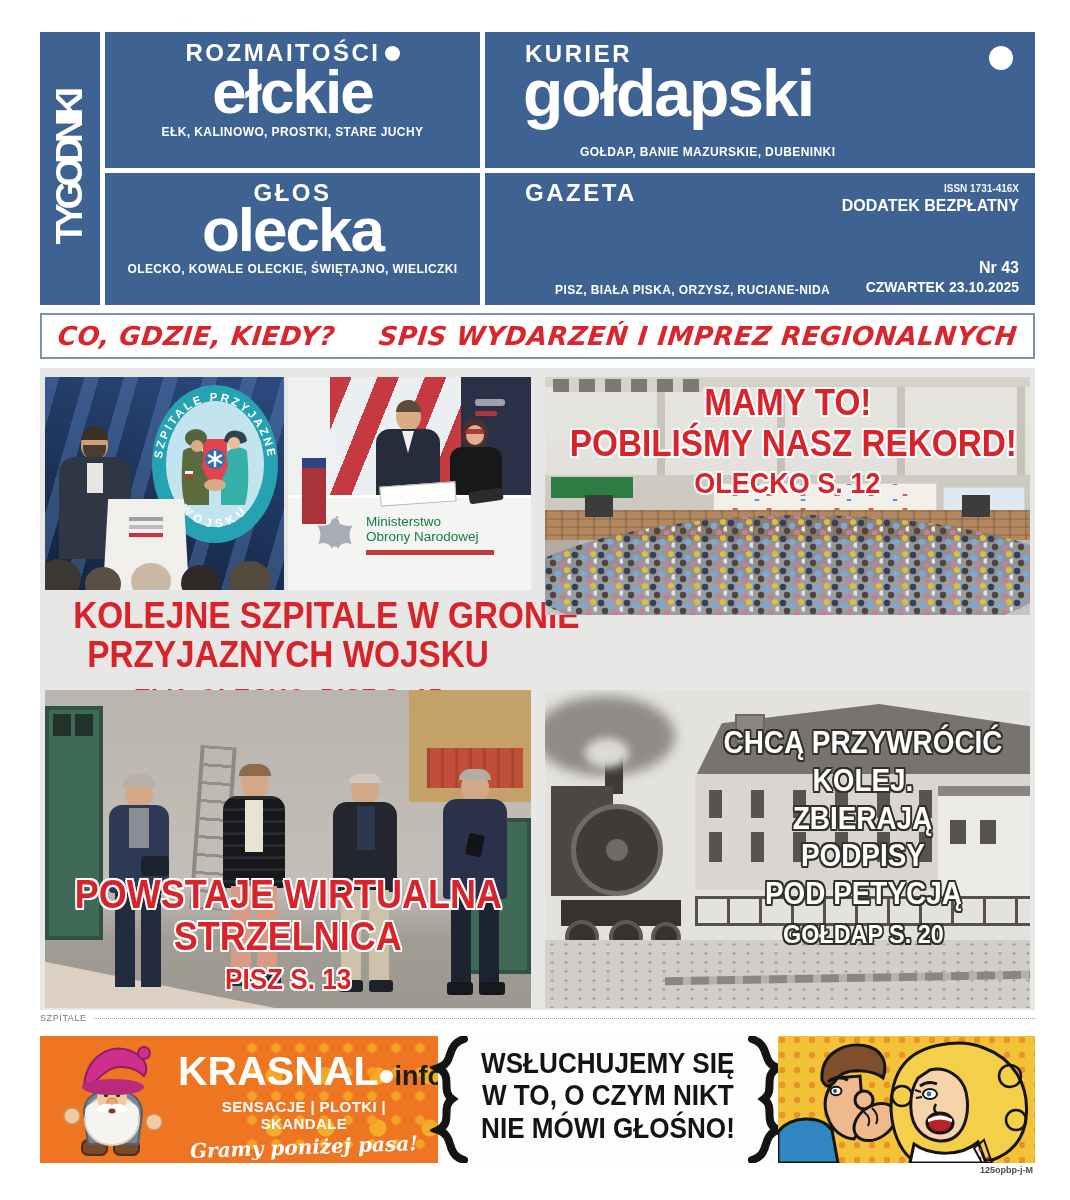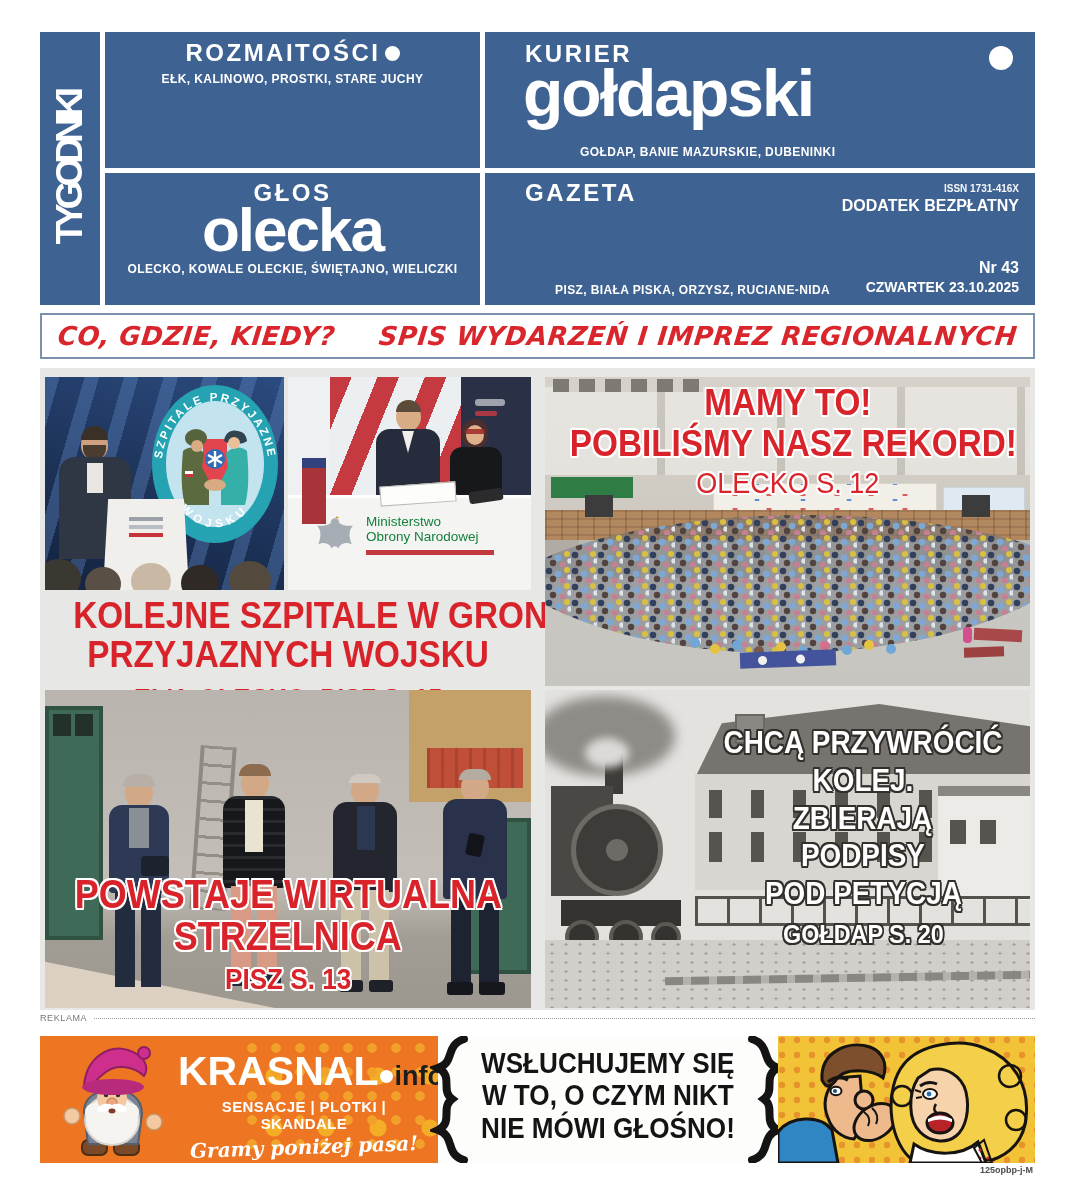--- a/index.html
+++ b/index.html
@@ -45,21 +45,21 @@
       1.6px 1.6px 0 #fff,-1.6px 1.6px 0 #fff,1.6px -1.6px 0 #fff,-1.6px -1.6px 0 #fff;}
   .oD{color:#fff;text-shadow:2px 0 0 #332f2b,-2px 0 0 #332f2b,0 2px 0 #332f2b,0 -2px 0 #332f2b,
       1.6px 1.6px 0 #332f2b,-1.6px 1.6px 0 #332f2b,1.6px -1.6px 0 #332f2b,-1.6px -1.6px 0 #332f2b;}
 
   
   .photoPodium{left:5px;top:9px;width:239px;height:213px;
      background:
        repeating-linear-gradient(106deg,rgba(95,135,195,.38) 0 14px,rgba(0,0,0,0) 14px 38px),
        linear-gradient(200deg,#2b4b7f 0%,#1c3156 60%,#14233f 100%);}
   .photoSigning{left:248px;top:9px;width:243px;height:213px;background:#e3e4e8;}
-  .photoGym{left:505px;top:9px;width:485px;height:309px;
+  .photoGym{left:505px;top:9px;width:485px;height:238px;
      background:linear-gradient(#d6d2c9 0%,#cdc9c0 52%,#c9c8c3 56%,#c6c5c0 100%);}
   .photoMen{left:5px;top:322px;width:486px;height:318px;
      background:linear-gradient(#b9b5ae 0%,#c3bfb8 60%,#a19d94 78%,#9c988f 100%);}
   .photoTrain{left:505px;top:322px;width:485px;height:318px;background:#e4e2df;}
 
   .hlSzpitale{position:absolute;left:5px;top:228px;width:486px;}
   .hlSzpitale .l{font-size:37px;line-height:1.06;}
   .hlSzpitale .pr{font-size:28px;margin-top:9px;}
   .ovGym{position:absolute;left:0;top:6px;width:100%;text-align:center;}
   .ovGym .l{font-size:37px;line-height:1.1;}
@@ -105,20 +105,21 @@
 
   <div class="mast">
     <div class="mbox tygstrip">
       <span class="tygtxt">TYGODNIKI</span>
     </div>
 
     <div class="mbox b1 mcol" style="justify-content:flex-start;">
       <div style="margin-top:9px;">
         <span class="kicker">ROZMAITOŚCI</span><span class="mdot"></span>
       </div>
+      <div class="mtitle" style="margin-top:2px;">ełckie</div>
       <div class="regions" style="margin-top:7px;">EŁK, KALINOWO, PROSTKI, STARE JUCHY</div>
     </div>
 
     <div class="mbox b2">
       <div class="kicker" style="position:absolute;left:40px;top:10px;">KURIER</div>
       <div class="mtitle" style="position:absolute;left:38px;top:34px;font-size:66px;">gołdapski</div>
       <span class="bigdot" style="width:24px;height:24px;right:22px;top:14px;"></span>
       <div class="regions" style="position:absolute;left:95px;bottom:9px;">GOŁDAP, BANIE MAZURSKIE, DUBENINKI</div>
     </div>
 
@@ -284,21 +285,21 @@
       <div class="blk" style="left:195px;top:274px;width:96px;height:16px;background:#44549c;transform:rotate(-2deg);">
         <div class="blk" style="left:18px;top:4px;width:9px;height:9px;border-radius:50%;background:#f2f1ee;"></div>
         <div class="blk" style="left:56px;top:4px;width:9px;height:9px;border-radius:50%;background:#f2f1ee;"></div>
       </div>
       <div class="blk" style="right:8px;top:252px;width:48px;height:12px;background:#a84848;transform:rotate(3deg);"></div>
       <div class="blk" style="right:26px;top:270px;width:40px;height:10px;background:#9c4040;transform:rotate(-2deg);"></div>
       <div class="blk" style="right:58px;top:250px;width:9px;height:16px;background:#d44f8e;border-radius:4px;"></div>
       <div class="ovGym hlRed">
         <div class="l oW"><span class="cx">MAMY TO!</span></div>
         <div class="l oW"><span class="cx">POBILIŚMY NASZ REKORD!</span></div>
-        <div class="pr oW" style="font-weight:normal;"><span class="cx">OLECKO S. 12</span></div>
+        <div class="pr oW" style="font-weight:bold;"><span class="cx">OLECKO S. 12</span></div>
       </div>
 
     </div>
 
     <div class="photo photoMen">
       <div class="blk" style="left:0;top:16px;width:58px;height:234px;background:#3f6a57;border:4px solid #2f5243;box-sizing:border-box;">
         <div class="blk" style="left:4px;top:4px;width:18px;height:22px;background:#22312a;"></div>
         <div class="blk" style="left:26px;top:4px;width:18px;height:22px;background:#22312a;"></div>
       </div>
       <div class="blk" style="right:0;top:0;width:122px;height:112px;background:#c4a169;">
@@ -391,21 +392,21 @@
         <div class="l oD"><span class="cx">ZBIERAJĄ</span></div>
         <div class="l oD"><span class="cx">PODPISY</span></div>
         <div class="l oD"><span class="cx">POD PETYCJĄ</span></div>
         <div class="pr oD"><span class="cx">GOŁDAP S. 20</span></div>
       </div>
 
     </div>
   </div>
 
   <div class="rekrow">
-    <span class="reklabel">REKLAMA</span>
+    <span class="reklabel">SZPITALE</span>
     <span class="rekline"></span>
   </div>
 
   <div class="banner">
     <div class="adOrange">
       <div class="adDots"></div>
       <svg style="position:absolute;left:14px;top:4px;" width="120" height="120" viewBox="0 0 120 120">
         <rect x="28" y="100" width="25" height="15" rx="6" fill="#7a4a28" stroke="#4c2d16" stroke-width="2"></rect>
         <rect x="60" y="100" width="25" height="15" rx="6" fill="#7a4a28" stroke="#4c2d16" stroke-width="2"></rect>
         <path d="M30,72 C30,56 44,50 58,50 C74,50 88,56 88,74 L84,104 L34,104 Z" fill="#7b8494" stroke="#555e6c" stroke-width="2"></path>

